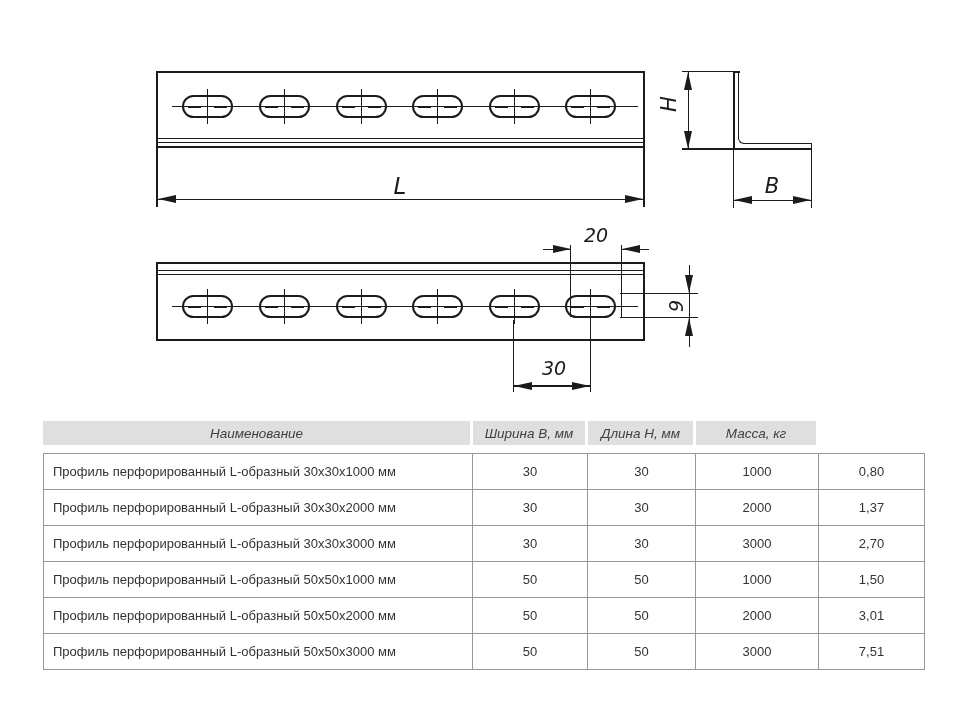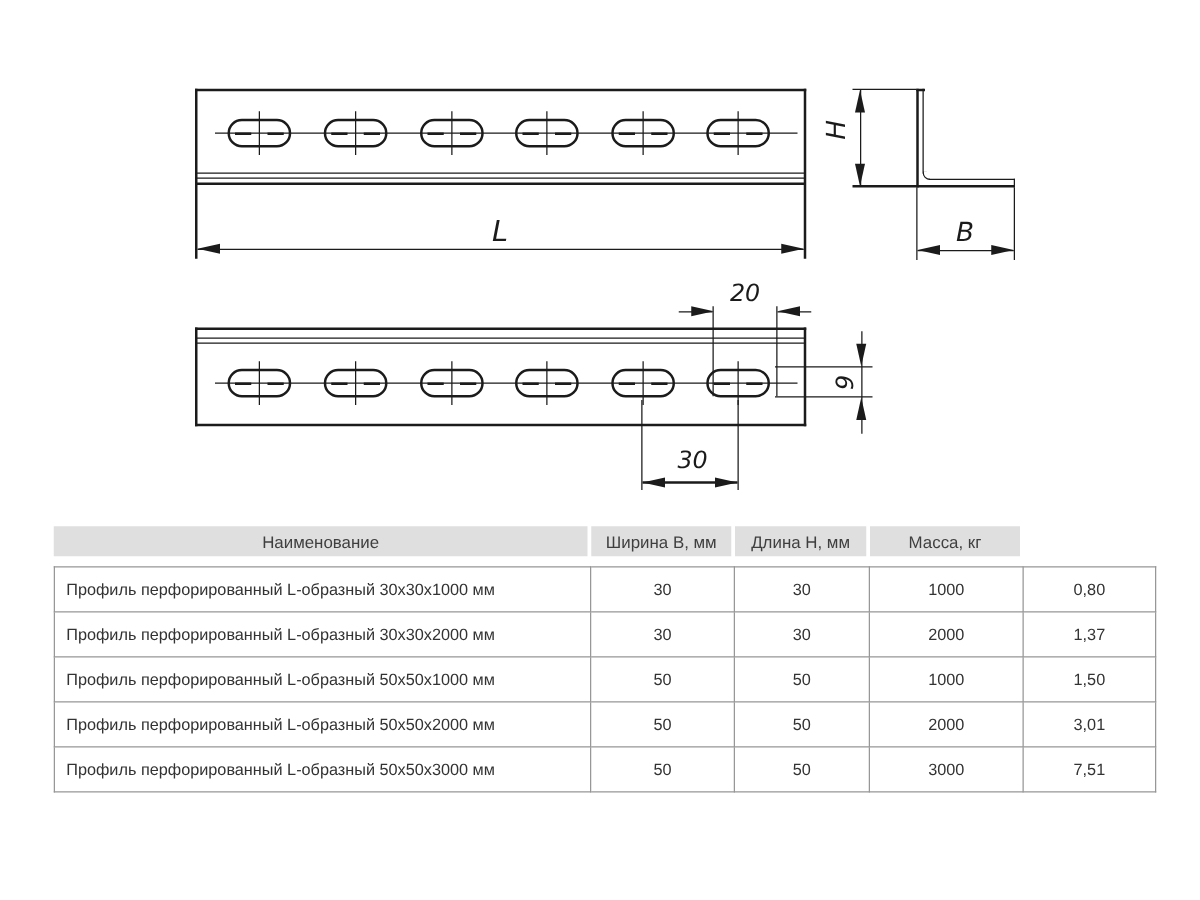--- a/index.html
+++ b/index.html
@@ -20,21 +20,21 @@
   .arr-u{border-bottom:18px solid #1b1b1b;border-left:4.5px solid transparent;border-right:4.5px solid transparent;}
   .arr-d{border-top:18px solid #1b1b1b;border-left:4.5px solid transparent;border-right:4.5px solid transparent;}
   .dimlabel{position:absolute;color:#1b1b1b;font-style:italic;
             font-family:"DejaVu Sans","Liberation Sans",sans-serif;
             transform:translate(-50%,-50%);white-space:nowrap;}
   .rot{transform:translate(-50%,-50%) rotate(-90deg);}
   .arc{position:absolute;width:6px;height:7px;border-left:1.5px solid #1b1b1b;
        border-bottom:1.5px solid #1b1b1b;border-bottom-left-radius:7px;box-sizing:border-box;}
   
   .thead{position:absolute;left:43px;top:421px;width:880px;height:24px;display:grid;
-         grid-template-columns:427px 112px 105px 120px 104px;column-gap:3px;}
+         grid-template-columns:427px 112px 105px 120px 104px;column-gap:3px;font-style:italic;}
   .thead .hc{background:#dfdfdf;color:#3f3f3f;font-size:13.5px;display:flex;
              align-items:center;justify-content:center;}
   table.spec{position:absolute;left:43px;top:453px;border-collapse:collapse;table-layout:fixed;}
   table.spec td{border:1px solid #979797;height:35px;font-size:13px;color:#333;
                 text-align:center;padding:0;}
   table.spec td.namec{text-align:left;padding-left:9px;}
 </style>
 </head>
 <body>
 
@@ -196,20 +196,27 @@
         <td>0,80</td>
       </tr>
       <tr>
         <td class="namec">Профиль перфорированный L-образный 30х30х2000 мм</td>
         <td>30</td>
         <td>30</td>
         <td>2000</td>
         <td>1,37</td>
       </tr>
       <tr>
+        <td class="namec">Профиль перфорированный L-образный 30х30х3000 мм</td>
+        <td>30</td>
+        <td>30</td>
+        <td>3000</td>
+        <td>2,70</td>
+      </tr>
+      <tr>
         <td class="namec">Профиль перфорированный L-образный 50х50х1000 мм</td>
         <td>50</td>
         <td>50</td>
         <td>1000</td>
         <td>1,50</td>
       </tr>
       <tr>
         <td class="namec">Профиль перфорированный L-образный 50х50х2000 мм</td>
         <td>50</td>
         <td>50</td>

